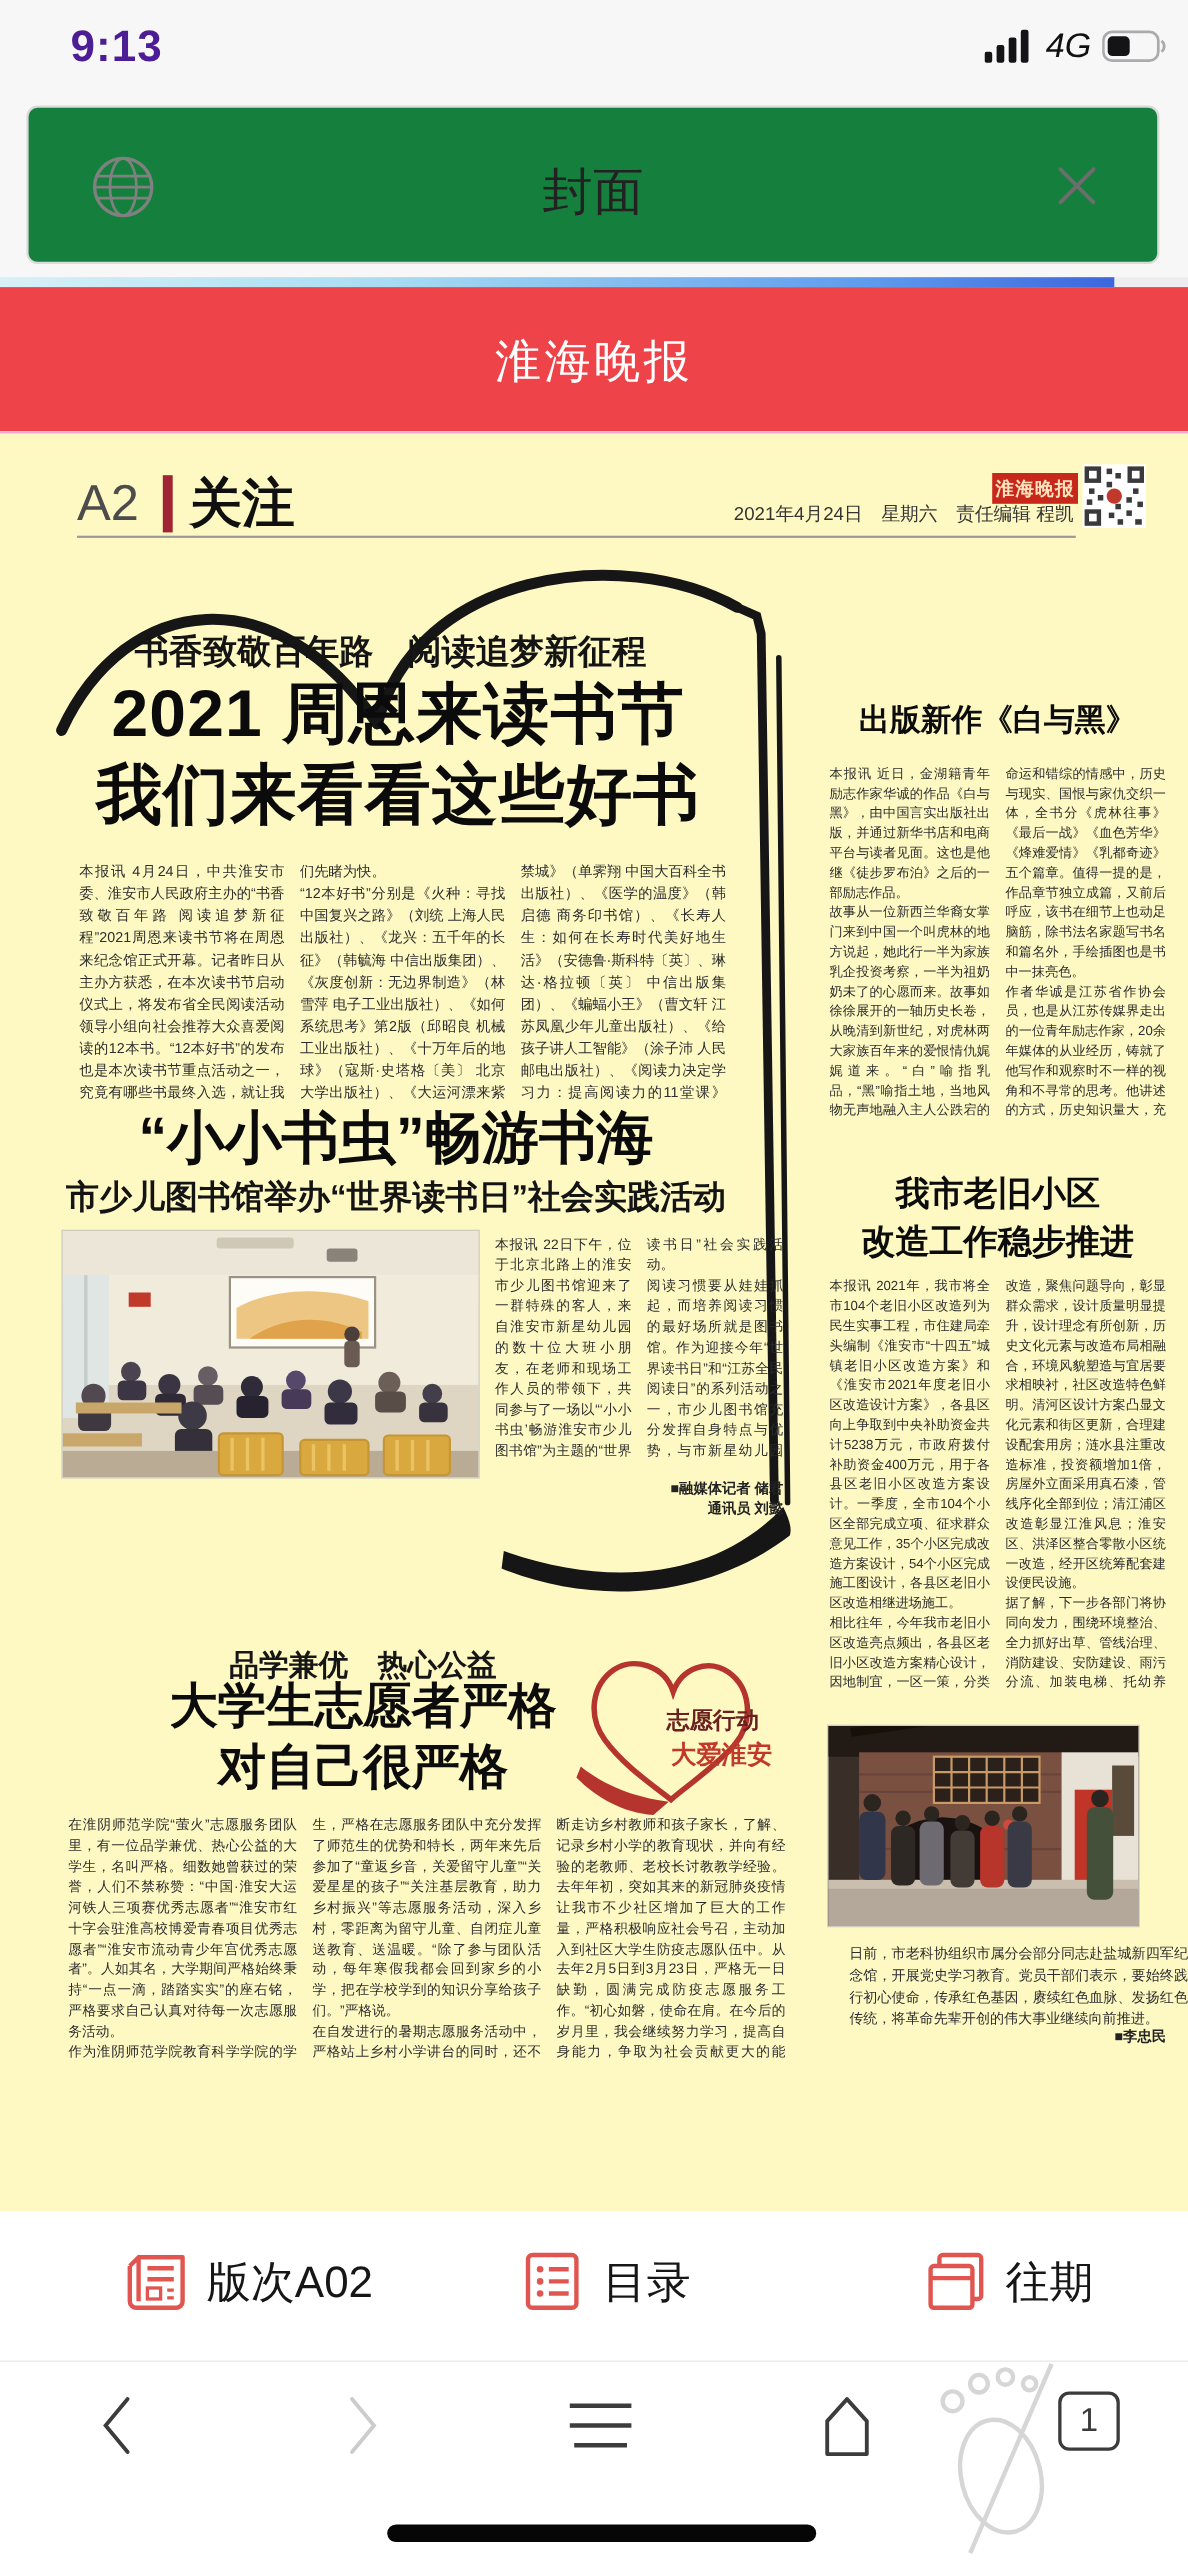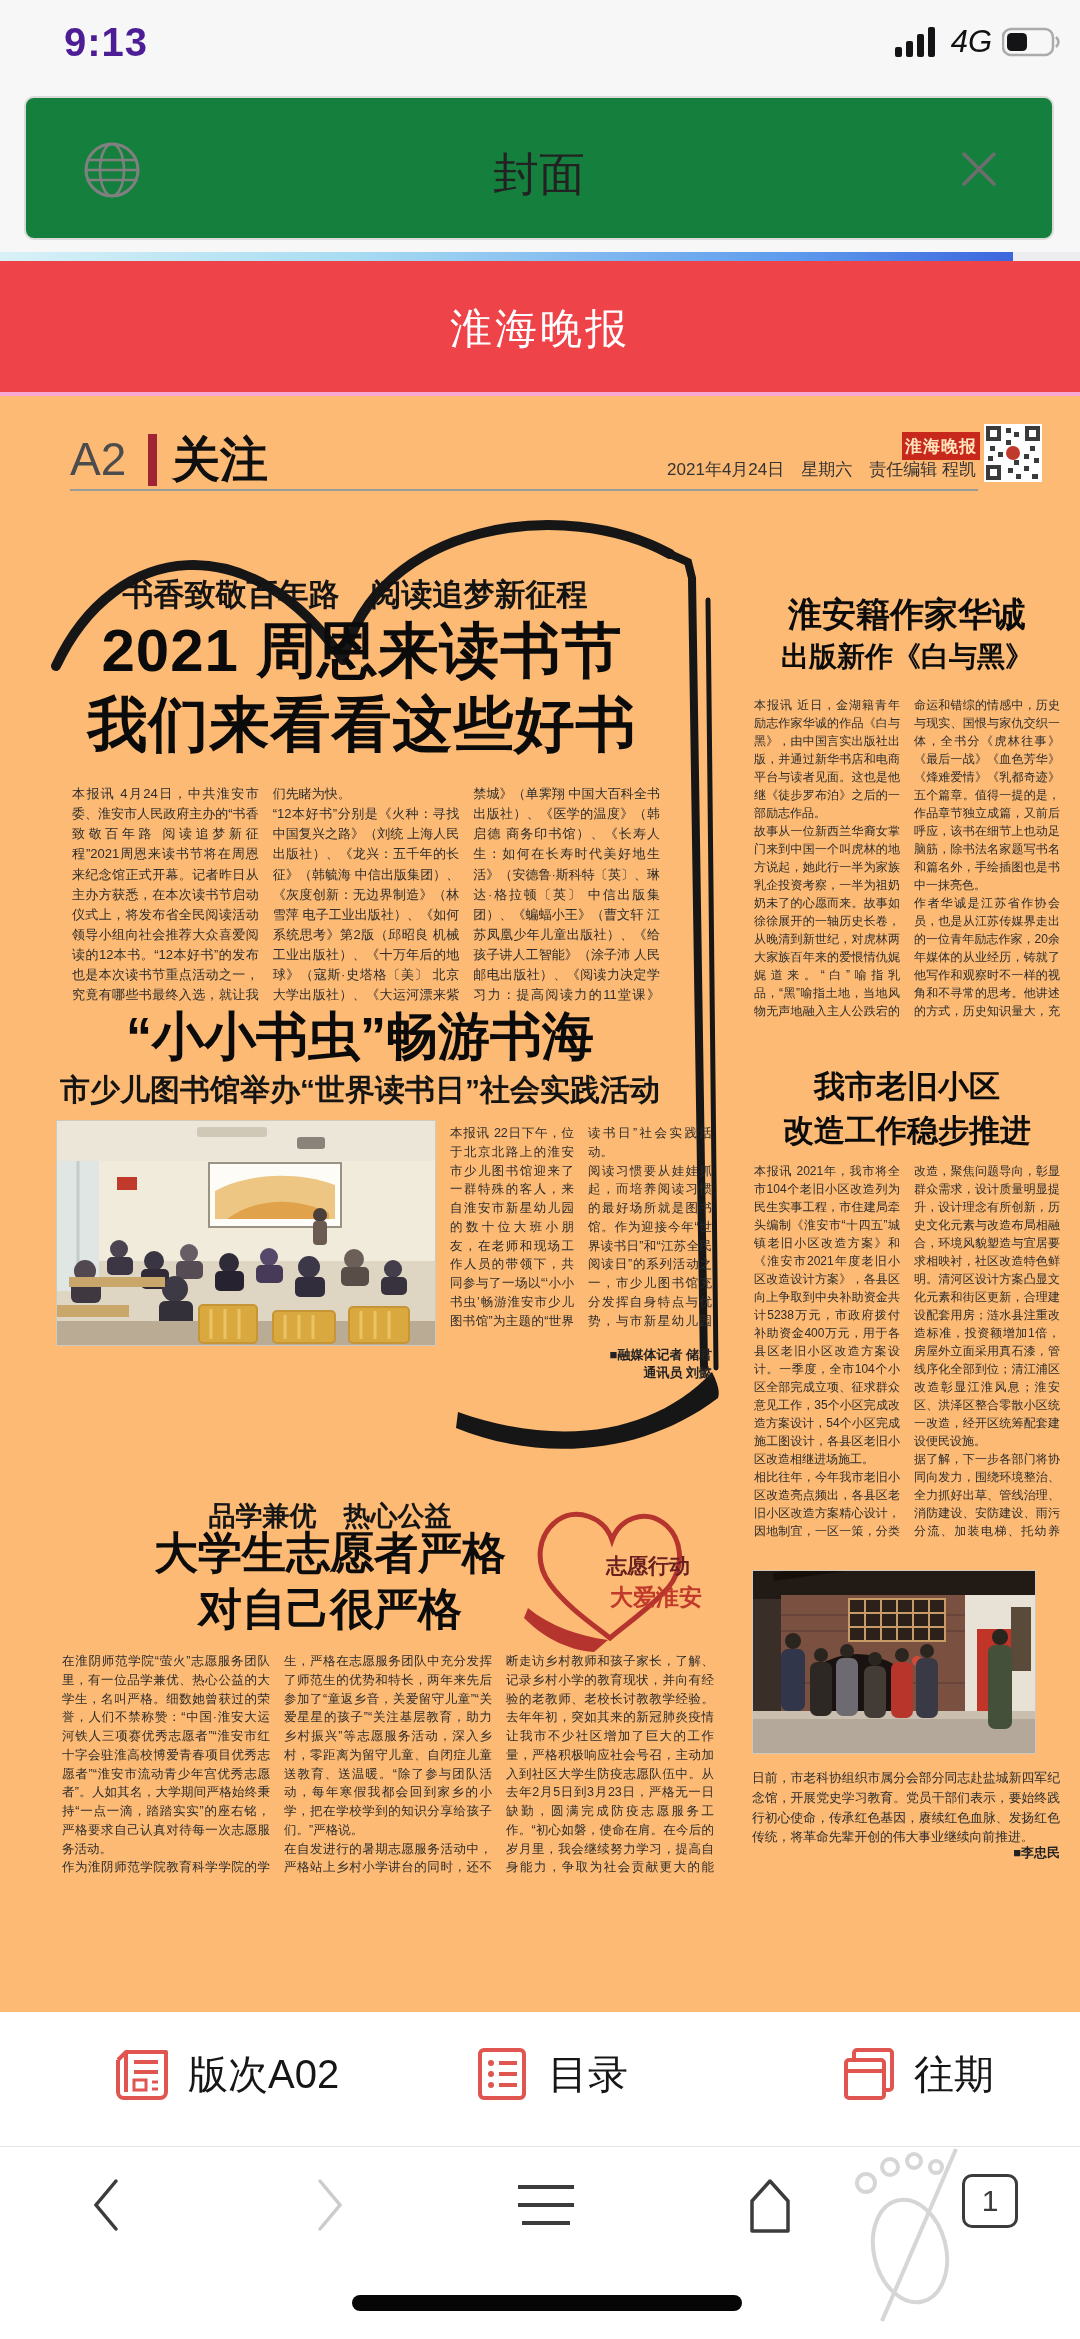--- a/index.html
+++ b/index.html
@@ -15,21 +15,21 @@
   #urlzone{position:absolute;left:0;top:88px;width:1080px;height:164px;background:#f7f7f8;}
   #urlcard{position:absolute;left:24px;top:8px;width:1030px;height:144px;background:#15803d;border:2px solid #dadada;border-radius:10px;box-sizing:border-box;}
   .url-title{position:absolute;left:0;right:0;top:46px;text-align:center;font-size:46px;color:#222;}
   
   #progressTrack{position:absolute;left:0;top:252px;width:1080px;height:9px;background:#ededef;}
   #progressFill{position:absolute;left:0;top:0;height:9px;width:1013px;background:linear-gradient(90deg,#d8f1f7 0%,#a8dcf2 35%,#5f9bed 78%,#3c66dd 100%);}
   
   #banner{position:absolute;left:0;top:261px;width:1080px;height:131px;background:#ee4348;}
   .banner-title{position:absolute;left:0;right:0;top:40px;text-align:center;font-size:42px;color:#fff;letter-spacing:3px;}
   
-  #paper{position:absolute;left:0;top:392px;width:1080px;height:1616px;background:#fdba74;border-top:4px solid #f9a8d4;}
+  #paper{position:absolute;left:0;top:392px;width:1080px;height:1616px;background:#fef9c3;border-top:2px solid #f9a8d4;}
   .mh-a2{position:absolute;left:70px;top:36px;font-size:46px;color:#4c4c4c;}
   .mh-bar{position:absolute;left:148px;top:38px;width:9px;height:52px;background:#a02433;}
   .mh-section{position:absolute;left:172px;top:32px;font-size:48px;font-weight:900;color:#101010;}
   .mh-rule{position:absolute;left:70px;top:93px;width:908px;height:2px;background:#9a9a9a;}
   .mh-date{position:absolute;right:104px;top:62px;font-size:17px;color:#333;}
   .mh-logo{position:absolute;left:902px;top:36px;width:78px;height:28px;background:#c8271c;display:flex;align-items:center;justify-content:center;}
   .mh-logo span{font-size:17px;font-weight:700;color:#ffe3bb;letter-spacing:1px;}
   
   .lead-kicker{position:absolute;left:60px;top:178px;width:590px;text-align:center;font-size:31px;font-weight:900;color:#141414;}
   .lead-h{position:absolute;left:42px;width:640px;text-align:center;font-size:60px;font-weight:900;color:#0b0b0b;letter-spacing:1px;line-height:70px;}
@@ -38,21 +38,21 @@
   .bw-h{position:absolute;left:40px;top:606px;width:640px;text-align:center;font-size:52px;font-weight:900;color:#0b0b0b;}
   .bw-sub{position:absolute;left:40px;top:674px;width:640px;text-align:center;font-size:30px;font-weight:800;color:#141414;}
   .bw-body{position:absolute;left:450px;top:728px;width:262px;height:218px;column-count:2;font-size:12.5px;line-height:1.5;}
   .bw-byline{position:absolute;left:540px;top:950px;width:172px;text-align:right;font-size:13px;font-weight:700;color:#222;white-space:pre-line;}
   .photo-frame{position:absolute;border:1px solid #cfcabb;box-sizing:border-box;background:#ddd;}
   .vol-kicker{position:absolute;left:110px;top:1102px;width:440px;text-align:center;font-size:27px;font-weight:800;color:#161616;}
   .vol-h{position:absolute;left:45px;width:570px;text-align:center;font-size:44px;font-weight:900;color:#0c0c0c;line-height:52px;font-family:Liberation Mono, monospace;}
   .vol-body{position:absolute;left:62px;top:1256px;width:652px;height:234px;column-count:3;font-size:12.5px;line-height:1.5;}
   .rr-h{position:absolute;left:752px;width:310px;text-align:center;font-weight:900;color:#0c0c0c;}
   .rr-body{position:absolute;left:754px;width:306px;column-count:2;font-size:12px;line-height:1.5;}
-  .pn-caption{position:absolute;left:752px;top:1372px;width:308px;font-size:12.8px;line-height:1.55;text-align:justify;color:#2d2d2d;height:78px;overflow:hidden;}
+  .pn-caption{position:absolute;left:772px;top:1372px;width:308px;font-size:12.8px;line-height:1.55;text-align:justify;color:#2d2d2d;height:78px;overflow:hidden;}
   .pn-credit{position:absolute;left:752px;top:1448px;width:308px;text-align:right;font-size:13px;font-weight:700;color:#222;}
   
   .poster-line1{position:absolute;left:0;right:0;top:24px;text-align:center;font-size:28px;font-weight:900;color:#c23a2f;letter-spacing:2px;}
   .poster-line2{position:absolute;left:0;right:0;top:62px;text-align:center;font-size:28px;font-weight:900;color:#2c5fa8;letter-spacing:2px;}
   .heart-l1{position:absolute;left:86px;top:48px;font-size:21px;font-weight:800;color:#6b2020;}
   .heart-l2{position:absolute;left:90px;top:78px;font-size:23px;font-weight:800;color:#c0392b;}
   
   #bottomnav{position:absolute;left:16px;top:2030px;width:1080px;height:110px;background:#fff;}
   .bn-item{position:absolute;top:14px;display:flex;align-items:center;gap:16px;}
   .bn-label{font-size:40px;color:#161616;}
@@ -244,21 +244,20 @@
         <path d="M 8 104 C 30 122 58 132 88 136 L 74 148 C 46 146 22 132 4 114 Z" fill="#b5342e"></path>
       </svg>
       <div class="heart-l1">志愿行动</div>
       <div class="heart-l2">大爱淮安</div>
     </div>
 
     <div class="cols vol-body">在淮阴师范学院“萤火”志愿服务团队里，有一位品学兼优、热心公益的大学生，名叫严格。细数她曾获过的荣誉，人们不禁称赞：“中国·淮安大运河铁人三项赛优秀志愿者”“淮安市红十字会驻淮高校博爱青春项目优秀志愿者”“淮安市流动青少年宫优秀志愿者”。人如其名，大学期间严格始终秉持“一点一滴，踏踏实实”的座右铭，严格要求自己认真对待每一次志愿服务活动。
 作为淮阴师范学院教育科学学院的学生，严格在志愿服务团队中充分发挥了师范生的优势和特长，两年来先后参加了“童返乡音，关爱留守儿童”“关爱星星的孩子”“关注基层教育，助力乡村振兴”等志愿服务活动，深入乡村，零距离为留守儿童、自闭症儿童送教育、送温暖。“除了参与团队活动，每年寒假我都会回到家乡的小学，把在学校学到的知识分享给孩子们。”严格说。
 在自发进行的暑期志愿服务活动中，严格站上乡村小学讲台的同时，还不断走访乡村教师和孩子家长，了解、记录乡村小学的教育现状，并向有经验的老教师、老校长讨教教学经验。去年年初，突如其来的新冠肺炎疫情让我市不少社区增加了巨大的工作量，严格积极响应社会号召，主动加入到社区大学生防疫志愿队伍中。从去年2月5日到3月23日，严格无一日缺勤，圆满完成防疫志愿服务工作。“初心如磐，使命在肩。在今后的岁月里，我会继续努力学习，提高自身能力，争取为社会贡献更大的能量。”严格说。 ■融媒体记者 胡适之 通讯员 何荣</div>
 
-    <div class="rr-h" style="top:196px;font-size:34px;">淮安籍作家华诚</div>
     <div class="rr-h" style="top:242px;font-size:28px;">出版新作《白与黑》</div>
     <div class="cols rr-body" style="top:300px;height:332px;">本报讯 近日，金湖籍青年励志作家华诚的作品《白与黑》，由中国言实出版社出版，并通过新华书店和电商平台与读者见面。这也是他继《徒步罗布泊》之后的一部励志作品。
 故事从一位新西兰华裔女掌门来到中国一个叫虎林的地方说起，她此行一半为家族乳企投资考察，一半为祖奶奶未了的心愿而来。故事如徐徐展开的一轴历史长卷，从晚清到新世纪，对虎林两大家族百年来的爱恨情仇娓娓道来。“白”喻指乳品，“黑”喻指土地，当地风物无声地融入主人公跌宕的命运和错综的情感中，历史与现实、国恨与家仇交织一体，全书分《虎林往事》《最后一战》《血色芳华》《烽难爱情》《乳都奇迹》五个篇章。值得一提的是，作品章节独立成篇，又前后呼应，该书在细节上也动足脑筋，除书法名家题写书名和篇名外，手绘插图也是书中一抹亮色。
 作者华诚是江苏省作协会员，也是从江苏传媒界走出的一位青年励志作家，20余年媒体的从业经历，铸就了他写作和观察时不一样的视角和不寻常的思考。他讲述的方式，历史知识量大，充满生活气息，这种风格在他此前出版的《征途》《创业密码》《我是属猴》《徒步罗布泊》等作品中已见端倪。 ■通讯员 刘志</div>
 
     <div class="rr-h" style="top:670px;font-size:31px;">我市老旧小区</div>
     <div class="rr-h" style="top:714px;font-size:31px;">改造工作稳步推进</div>
     <div class="cols rr-body" style="top:766px;height:394px;">本报讯 2021年，我市将全市104个老旧小区改造列为民生实事工程，市住建局牵头编制《淮安市“十四五”城镇老旧小区改造方案》和《淮安市2021年度老旧小区改造设计方案》，各县区向上争取到中央补助资金共计5238万元，市政府拨付补助资金400万元，用于各县区老旧小区改造方案设计。一季度，全市104个小区全部完成立项、征求群众意见工作，35个小区完成改造方案设计，54个小区完成施工图设计，各县区老旧小区改造相继进场施工。
 相比往年，今年我市老旧小区改造亮点频出，各县区老旧小区改造方案精心设计，因地制宜，一区一策，分类改造，聚焦问题导向，彰显群众需求，设计质量明显提升，设计理念有所创新，历史文化元素与改造布局相融合，环境风貌塑造与宜居要求相映衬，社区改造特色鲜明。清河区设计方案凸显文化元素和街区更新，合理建设配套用房；涟水县注重改造标准，投资额增加1倍，房屋外立面采用真石漆，管线序化全部到位；清江浦区改造彰显江淮风息；淮安区、洪泽区整合零散小区统一改造，经开区统筹配套建设便民设施。
 据了解，下一步各部门将协同向发力，围绕环境整治、全力抓好出草、管线治理、消防建设、安防建设、雨污分流、加装电梯、托幼养老、智能快递、社区治理等工作，市住建局将对各县区老旧小区改造工作进行专项督查。

